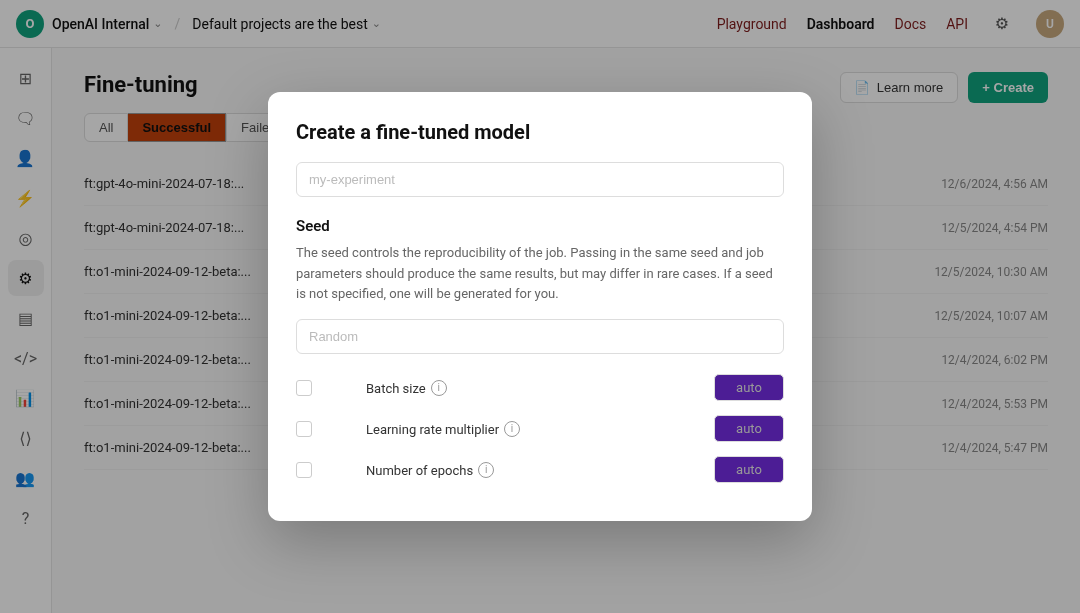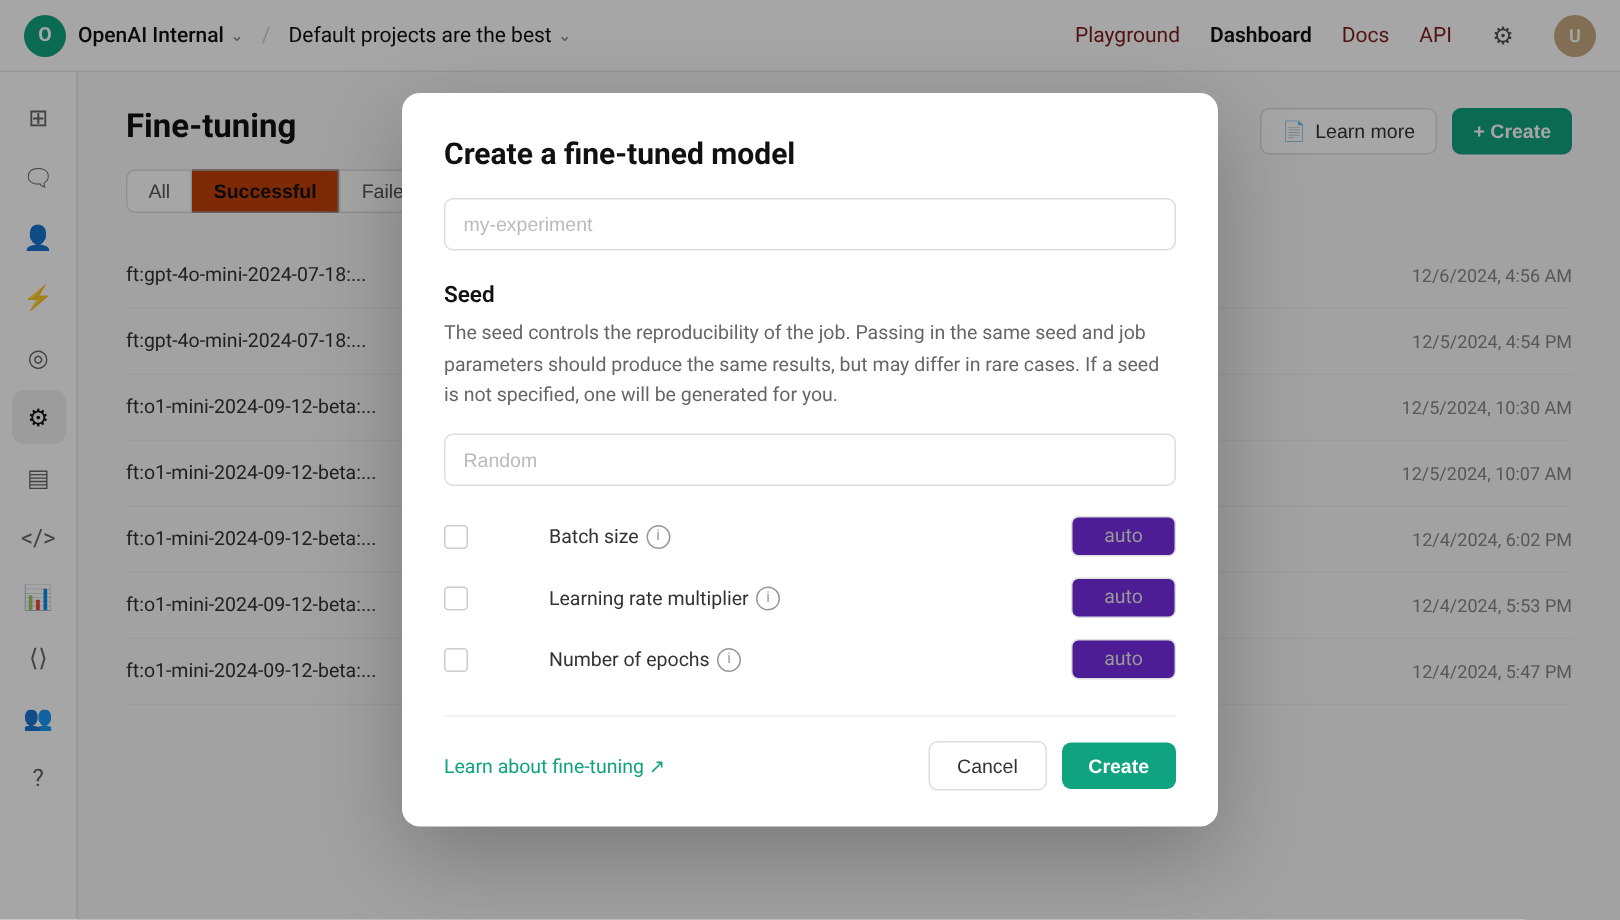--- a/index.html
+++ b/index.html
@@ -439,21 +439,14 @@
         <div class="hyperparam-checkbox"></div>
         <span class="hyperparam-label">
           <span>Number of epochs</span>
           <span class="info-icon">i</span>
         </span>
         <span class="hyperparam-value">auto</span>
       </div>
     </div>
 
     
-    <div class="modal-footer">
-      <a class="learn-fine-tuning-link">Learn about fine-tuning ↗</a>
-      <div class="modal-actions">
-        <button class="btn-cancel">Cancel</button>
-        <button class="btn-modal-create">Create</button>
-      </div>
-    </div>
   </div>
 </div>
 
 </body></html>

